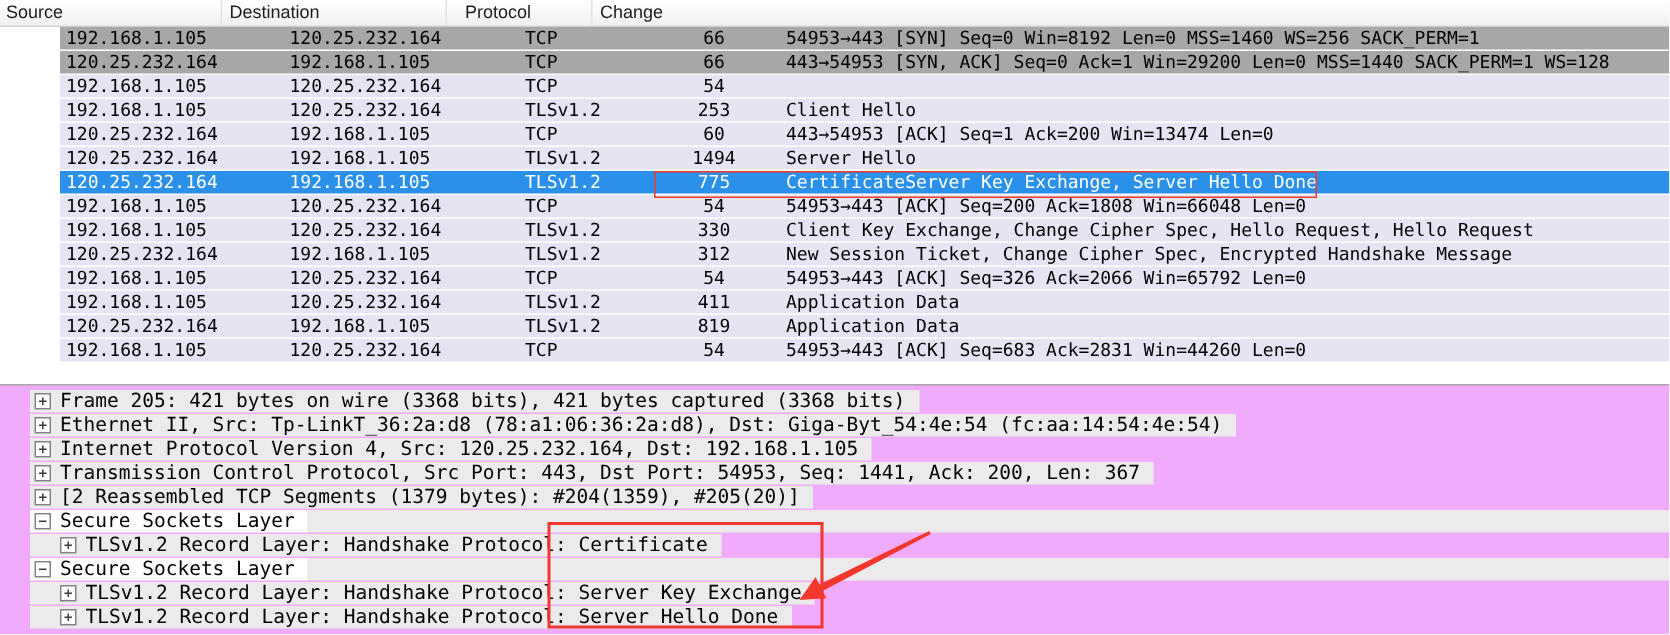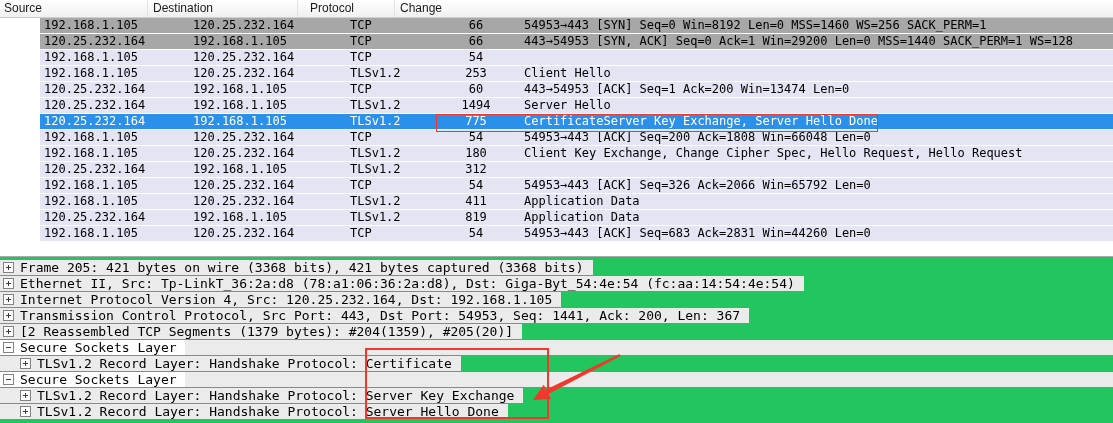--- a/index.html
+++ b/index.html
@@ -26,21 +26,21 @@
   
   #rows{position:absolute;top:18px;left:0;right:0;margin-left:40px;}
   .prow{display:flex;height:15px;line-height:15px;border-bottom:1px solid #ffffff;
         font-size:12px;color:#000;cursor:default;}
   .prow.gray{background:#a7a7a7;}
   .prow.default{background:#e4e4f3;}
   .prow.selected{background:#2a90ea;color:#fff;}
 
   
   #details{position:absolute;top:256px;left:0;right:0;bottom:0;border-top:1px solid #a9a9a9;
-           padding-top:3px;font-size:13px;color:#000;background:#22c55e;}
+           padding-top:3px;font-size:13px;color:#000;background:#f0abfc;padding-left:20px;}
   .drow{height:16px;white-space:nowrap;}
   .band{display:inline-flex;align-items:center;height:15px;background:#ebebeb;padding-right:9px;max-width:100%;}
   .drow.lvl0 .band{padding-left:3px;}
   .drow.lvl1 .band{padding-left:20px;}
   .drow .band.right-shade{width:100%;box-sizing:border-box;
         background:linear-gradient(90deg,#ffffff 0,#ffffff 185px,#ebebeb 185px);}
   .expander{flex:0 0 auto;width:9px;height:9px;border:1px solid #828282;background-color:#fff;
         margin-right:6px;background-repeat:no-repeat;background-position:center;}
   .expander.collapsed{background-image:linear-gradient(#3c3c3c,#3c3c3c),linear-gradient(#3c3c3c,#3c3c3c);
         background-size:5px 1px,1px 5px;}
@@ -118,28 +118,29 @@
           <div class="cell c0">192.168.1.105</div>
           <div class="cell c1">120.25.232.164</div>
           <div class="cell c2">TCP</div>
           <div class="cell c3">54</div>
           <div class="cell c4">54953→443 [ACK] Seq=200 Ack=1808 Win=66048 Len=0</div>
         </div>
         <div class="prow default">
           <div class="cell c0">192.168.1.105</div>
           <div class="cell c1">120.25.232.164</div>
           <div class="cell c2">TLSv1.2</div>
-          <div class="cell c3">180</div>
+          <div class="cell c3">330</div>
           <div class="cell c4">Client Key Exchange, Change Cipher Spec, Hello Request, Hello Request</div>
         </div>
         <div class="prow default">
           <div class="cell c0">120.25.232.164</div>
           <div class="cell c1">192.168.1.105</div>
           <div class="cell c2">TLSv1.2</div>
           <div class="cell c3">312</div>
+          <div class="cell c4">New Session Ticket, Change Cipher Spec, Encrypted Handshake Message</div>
         </div>
         <div class="prow default">
           <div class="cell c0">192.168.1.105</div>
           <div class="cell c1">120.25.232.164</div>
           <div class="cell c2">TCP</div>
           <div class="cell c3">54</div>
           <div class="cell c4">54953→443 [ACK] Seq=326 Ack=2066 Win=65792 Len=0</div>
         </div>
         <div class="prow default">
           <div class="cell c0">192.168.1.105</div>

